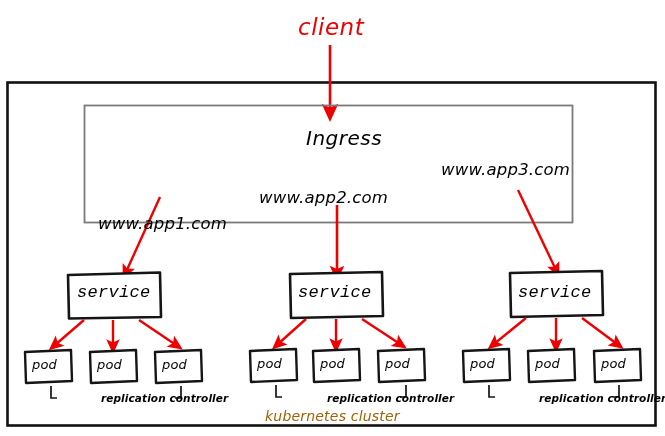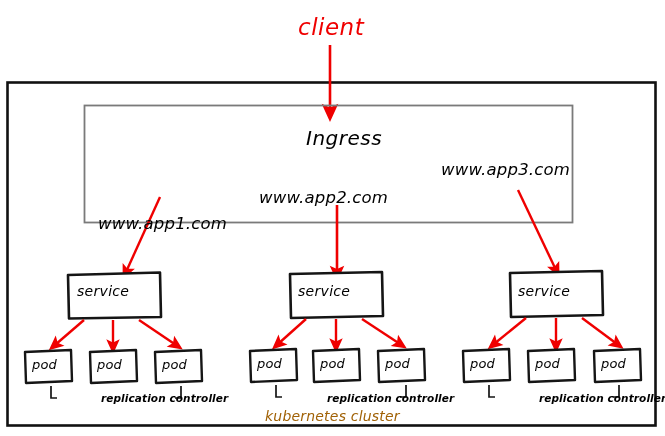--- a/index.html
+++ b/index.html
@@ -44,22 +44,23 @@
     letter-spacing: .5px;
   }
   .t-url {
     font-size: 16.5px;
     letter-spacing: .2px;
   }
   .t-url1 { left: 98px;  top: 194px; margin-top: 20px; }
   .t-url2 { left: 259px; top: 188px; }
   .t-url3 { left: 441px; top: 160px; }
   .t-service {
-    font-size: 14px;
+    font-size: 17px;
     letter-spacing: .3px;
+    font-family: Liberation Mono, monospace;
   }
   .t-svc1 { left: 77px;  top: 283px; }
   .t-svc2 { left: 298px; top: 283px; }
   .t-svc3 { left: 518px; top: 283px; }
   .t-pod {
     font-size: 13px;
     letter-spacing: .2px;
   }
   .t-rc {
     font-size: 10.5px;

